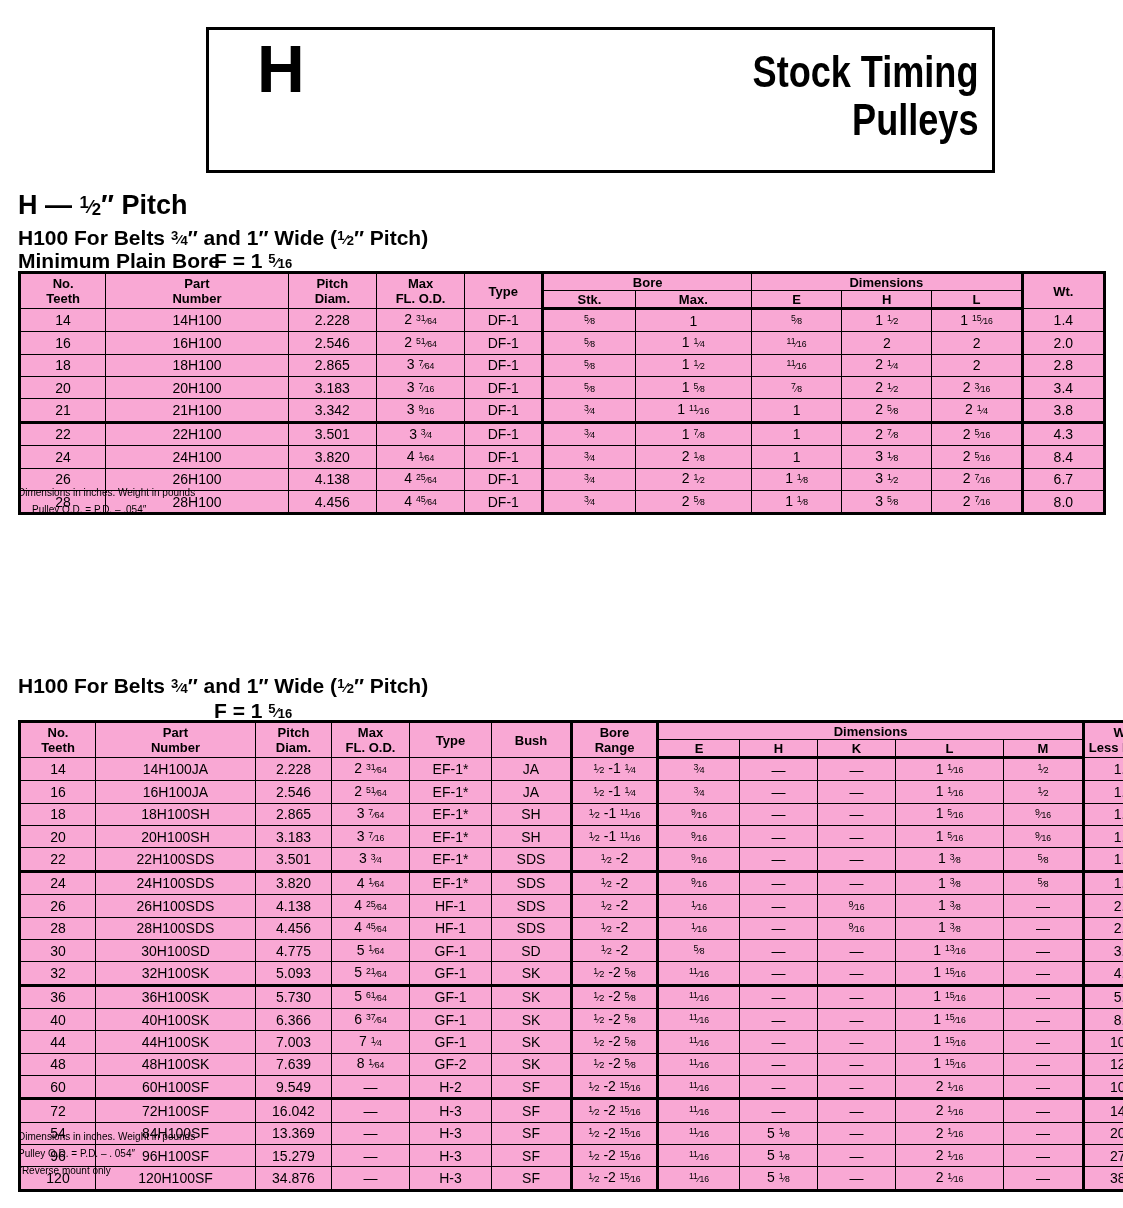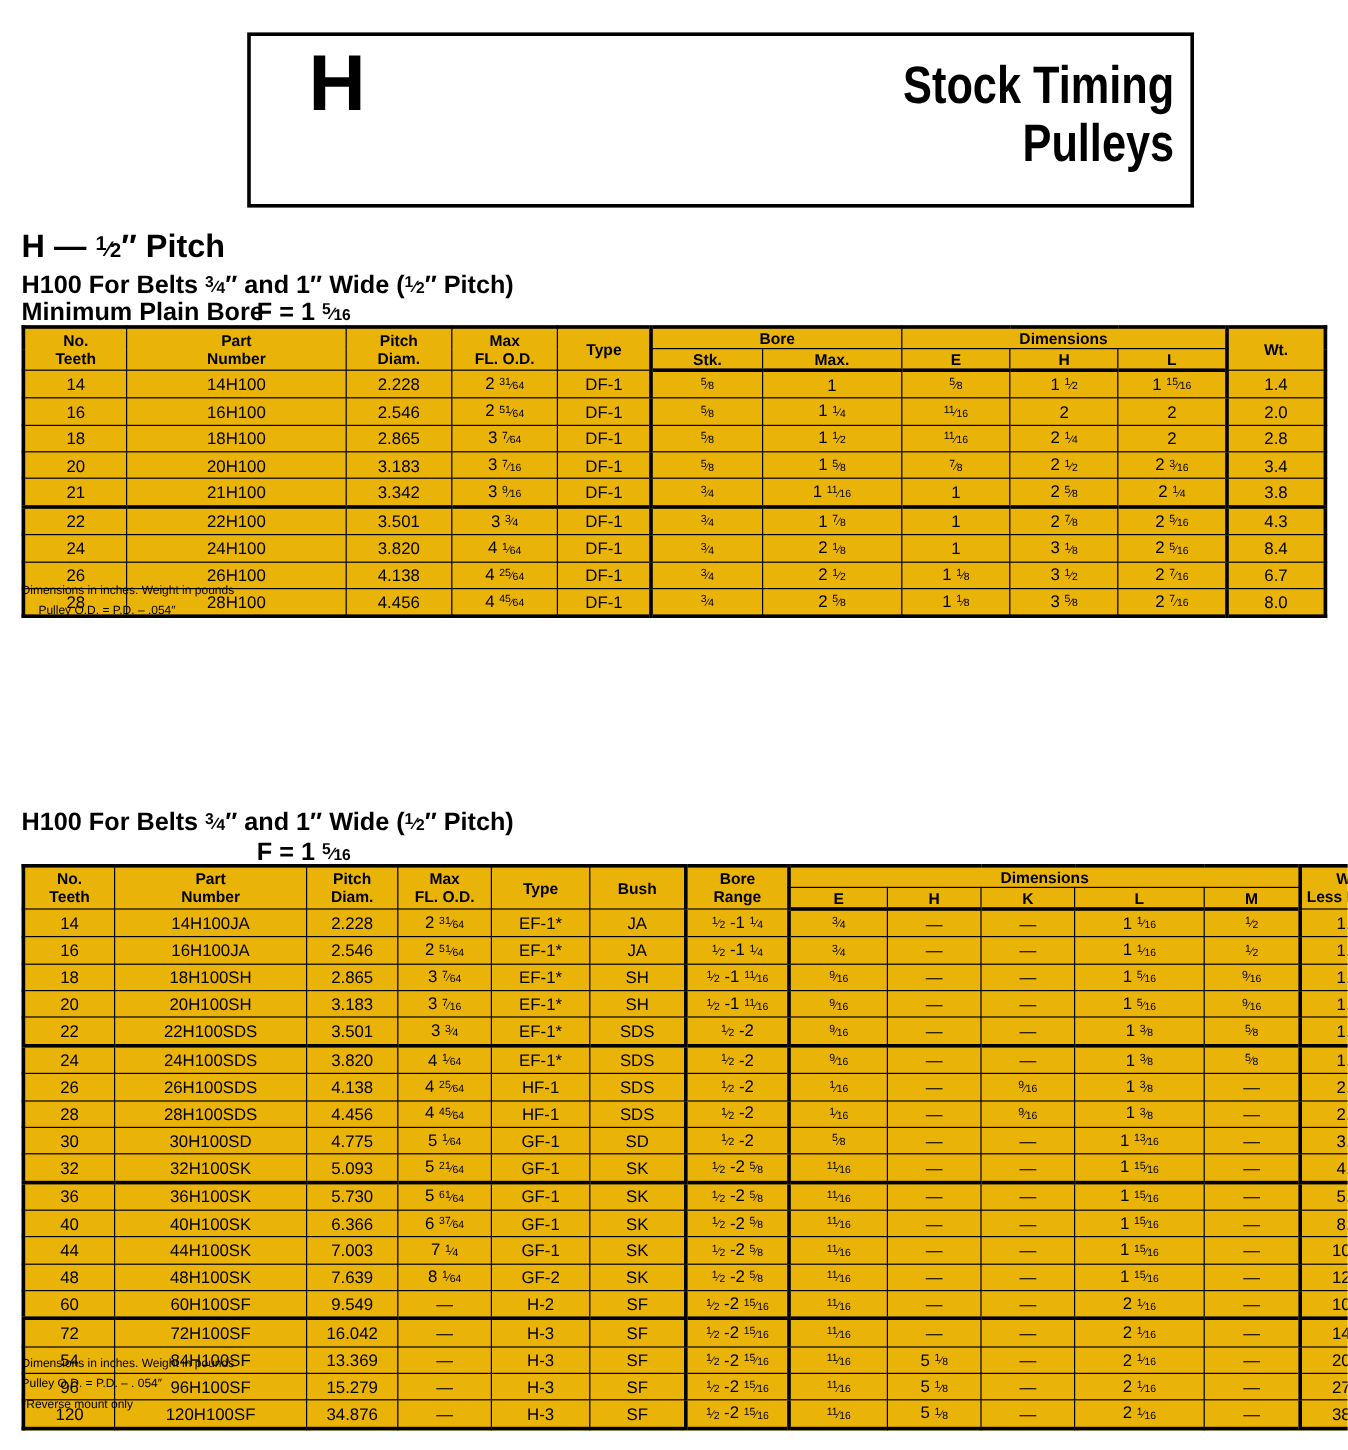--- a/index.html
+++ b/index.html
@@ -61,21 +61,21 @@
   #t1-f     { left: 214px; top: 249px; font-size: 21px; }
   #t2-line1 { left: 18px; top: 674px; font-size: 21px; }
   #t2-line2 { left: 18px; top: 697px; font-size: 21px; margin-top: 44px; }
   #t2-f     { left: 214px; top: 699px; font-size: 21px; }
 
   
   table.spec {
     position: absolute;
     border-collapse: collapse;
     table-layout: fixed;
-    background: #eab308;
+    background: #f9a8d4;
     font-size: 14px;
   }
   table.spec td, table.spec th {
     border: 1px solid #000;
     text-align: center;
     vertical-align: middle;
     padding: 0;
     font-weight: normal;
     line-height: 18px;
     height: 18px;

